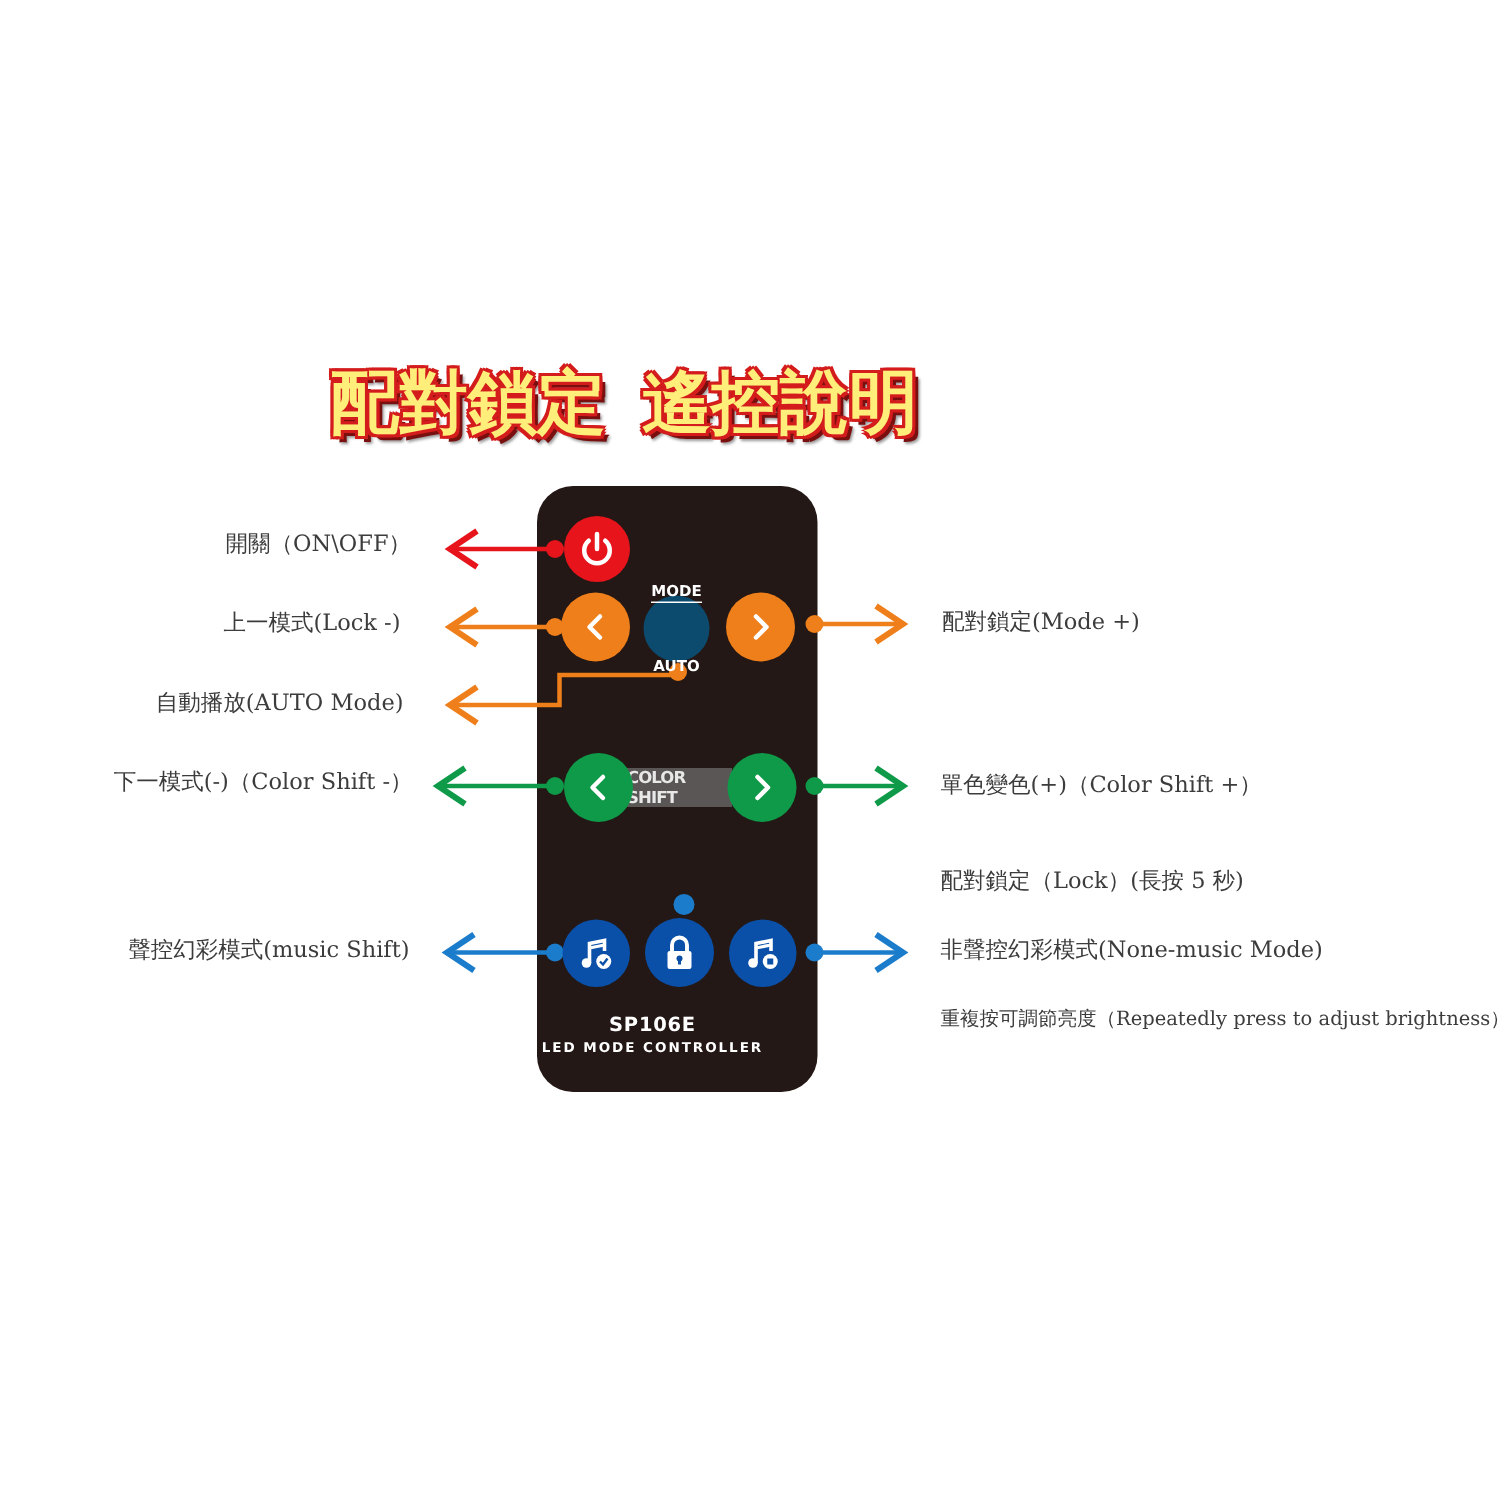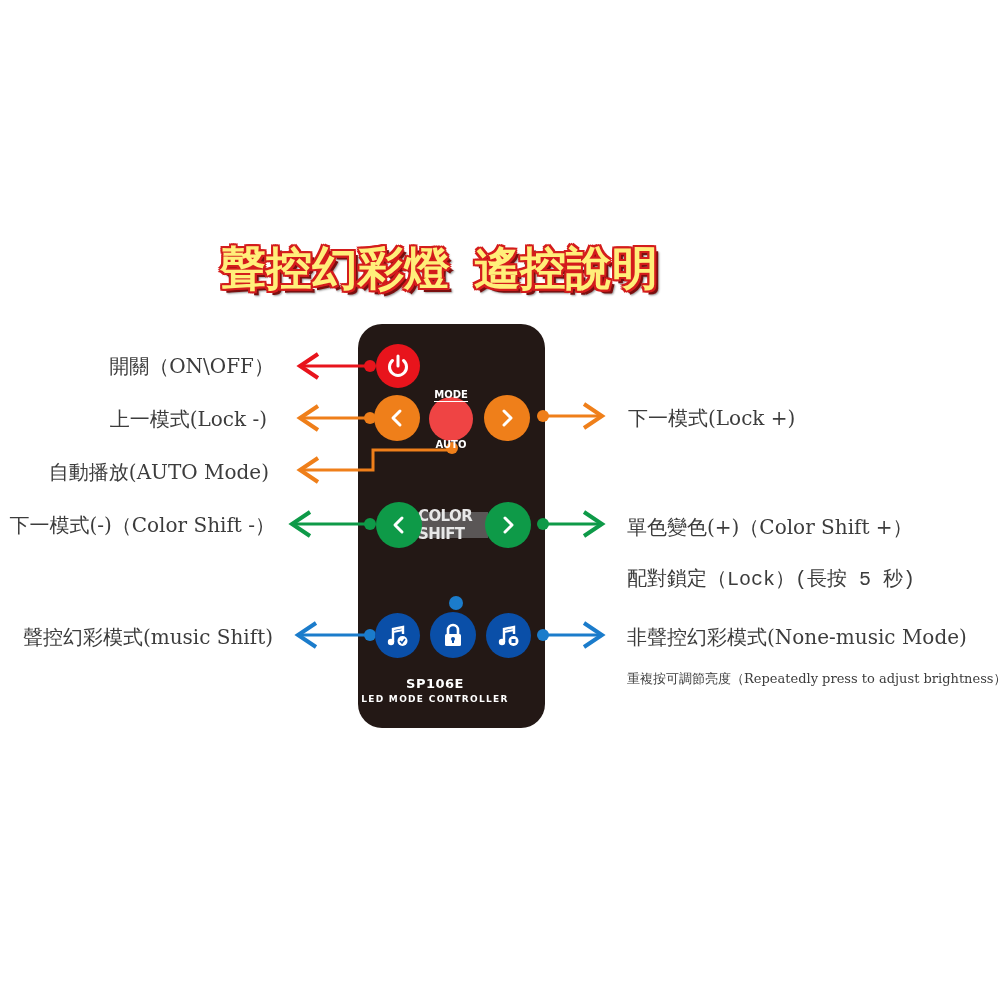--- a/index.html
+++ b/index.html
@@ -24,45 +24,45 @@
     }
 
     .btn {
       position: absolute; border-radius: 50%;
       display: flex; align-items: center; justify-content: center;
       color: #fff;
     }
     .btn svg { display: block; }
 
     .lbl {
-      position: absolute; white-space: nowrap; font-size: 20px; color: #3c3c3c;
+      position: absolute; white-space: nowrap; font-size: 15px; color: #3c3c3c;
     }
     .lbl.small { font-size: 13px; }
     .lbl.right { text-align: right; }
 
     .color-shift-bar {
       position: absolute; left: 418px; top: 512px; width: 70px; height: 26px;
       background: #5a5656;
       font-family: "DejaVu Sans", "Liberation Sans", sans-serif;
-      font-size: 15px; font-weight: bold; color: #e8e8e8; letter-spacing: -0.6px;
+      font-size: 11px; font-weight: bold; color: #e8e8e8; letter-spacing: -0.6px;
       display: flex; align-items: center; justify-content: center;
     }
 
     .model {
       position: absolute; left: 358px; width: 154px; text-align: center;
       font-family: "DejaVu Sans", "Liberation Sans", sans-serif; color: #ffffff; font-weight: bold;
     }
 
     svg.overlay { position: absolute; left: 0; top: 0; }
   </style>
 </head>
 <body>
 
 <div class="title">
-  <span>聲控幻彩燈</span><span class="gap"></span><span>遙控說明</span>
+  <span>配對鎖定</span><span class="gap"></span><span>遙控說明</span>
 </div>
 
 <div class="remote"></div>
 
 <svg class="overlay" width="1000" height="1000">
 
   <g stroke="#e8141c" stroke-width="3" fill="none">
     <line x1="300" y1="366" x2="370" y2="366"></line>
     <polyline points="318,354 300,366 318,378" stroke-width="4"></polyline>
   </g>
@@ -119,21 +119,21 @@
     <line x1="14" y1="4" x2="14" y2="14" stroke="#fff" stroke-width="3" stroke-linecap="round"></line>
   </svg>
 </div>
 
 <div class="btn" style="left:374px; top:395px; width:46px; height:46px; background:#ef7f1a;">
   <svg width="20" height="20" viewBox="0 0 20 20">
     <polyline points="13,3 6,10 13,17" stroke="#fff" stroke-width="3" fill="none" stroke-linecap="round" stroke-linejoin="round"></polyline>
   </svg>
 </div>
 
-<div class="btn" style="left:429px; top:397px; width:44px; height:44px; background:#ef4444; flex-direction:column;
+<div class="btn" style="left:429px; top:397px; width:44px; height:44px; background:#0c4a6e; flex-direction:column;
      font-family:'DejaVu Sans','Liberation Sans',sans-serif; font-weight:bold; font-size:10px; line-height:11px;">
   <span style="border-bottom:1.5px solid #fff; padding-bottom:1px;">MODE</span>
   <span style="padding-top:1px;margin-top:36px;">AUTO</span>
 </div>
 
 <div class="btn" style="left:484px; top:395px; width:46px; height:46px; background:#ef7f1a;">
   <svg width="20" height="20" viewBox="0 0 20 20">
     <polyline points="7,3 14,10 7,17" stroke="#fff" stroke-width="3" fill="none" stroke-linecap="round" stroke-linejoin="round"></polyline>
   </svg>
 </div>
@@ -183,17 +183,17 @@
 
 <div class="model" style="top:676px; font-size:13px; letter-spacing:0.5px;">SP106E</div>
 <div class="model" style="top:694px; font-size:9px; letter-spacing:1.3px;">LED MODE CONTROLLER</div>
 
 <div class="lbl right" style="right:726px; top:353px;">開關（ON\OFF）</div>
 <div class="lbl right" style="right:733px; top:406px;">上一模式(Lock -)</div>
 <div class="lbl right" style="right:731px; top:459px;margin-left:37px;">自動播放(AUTO Mode)</div>
 <div class="lbl right" style="right:725px; top:512px;">下一模式(-)（Color Shift -）</div>
 <div class="lbl right" style="right:727px; top:624px;">聲控幻彩模式(music Shift)</div>
 
-<div class="lbl" style="left:628px; top:405px;">下一模式(Lock +)</div>
+<div class="lbl" style="left:628px; top:405px;">配對鎖定(Mode +)</div>
 <div class="lbl" style="left:627px; top:514px;">單色變色(+)（Color Shift +）</div>
-<div class="lbl" style="left:627px; top:565px;font-family:Liberation Mono, monospace;">配對鎖定（Lock）(長按 5 秒)</div>
+<div class="lbl" style="left:627px; top:578px;">配對鎖定（Lock）(長按 5 秒)</div>
 <div class="lbl" style="left:627px; top:624px;">非聲控幻彩模式(None-music Mode)</div>
 <div class="lbl small" style="left:627px; top:670px;">重複按可調節亮度（Repeatedly press to adjust brightness）</div>
 
 </body></html>

